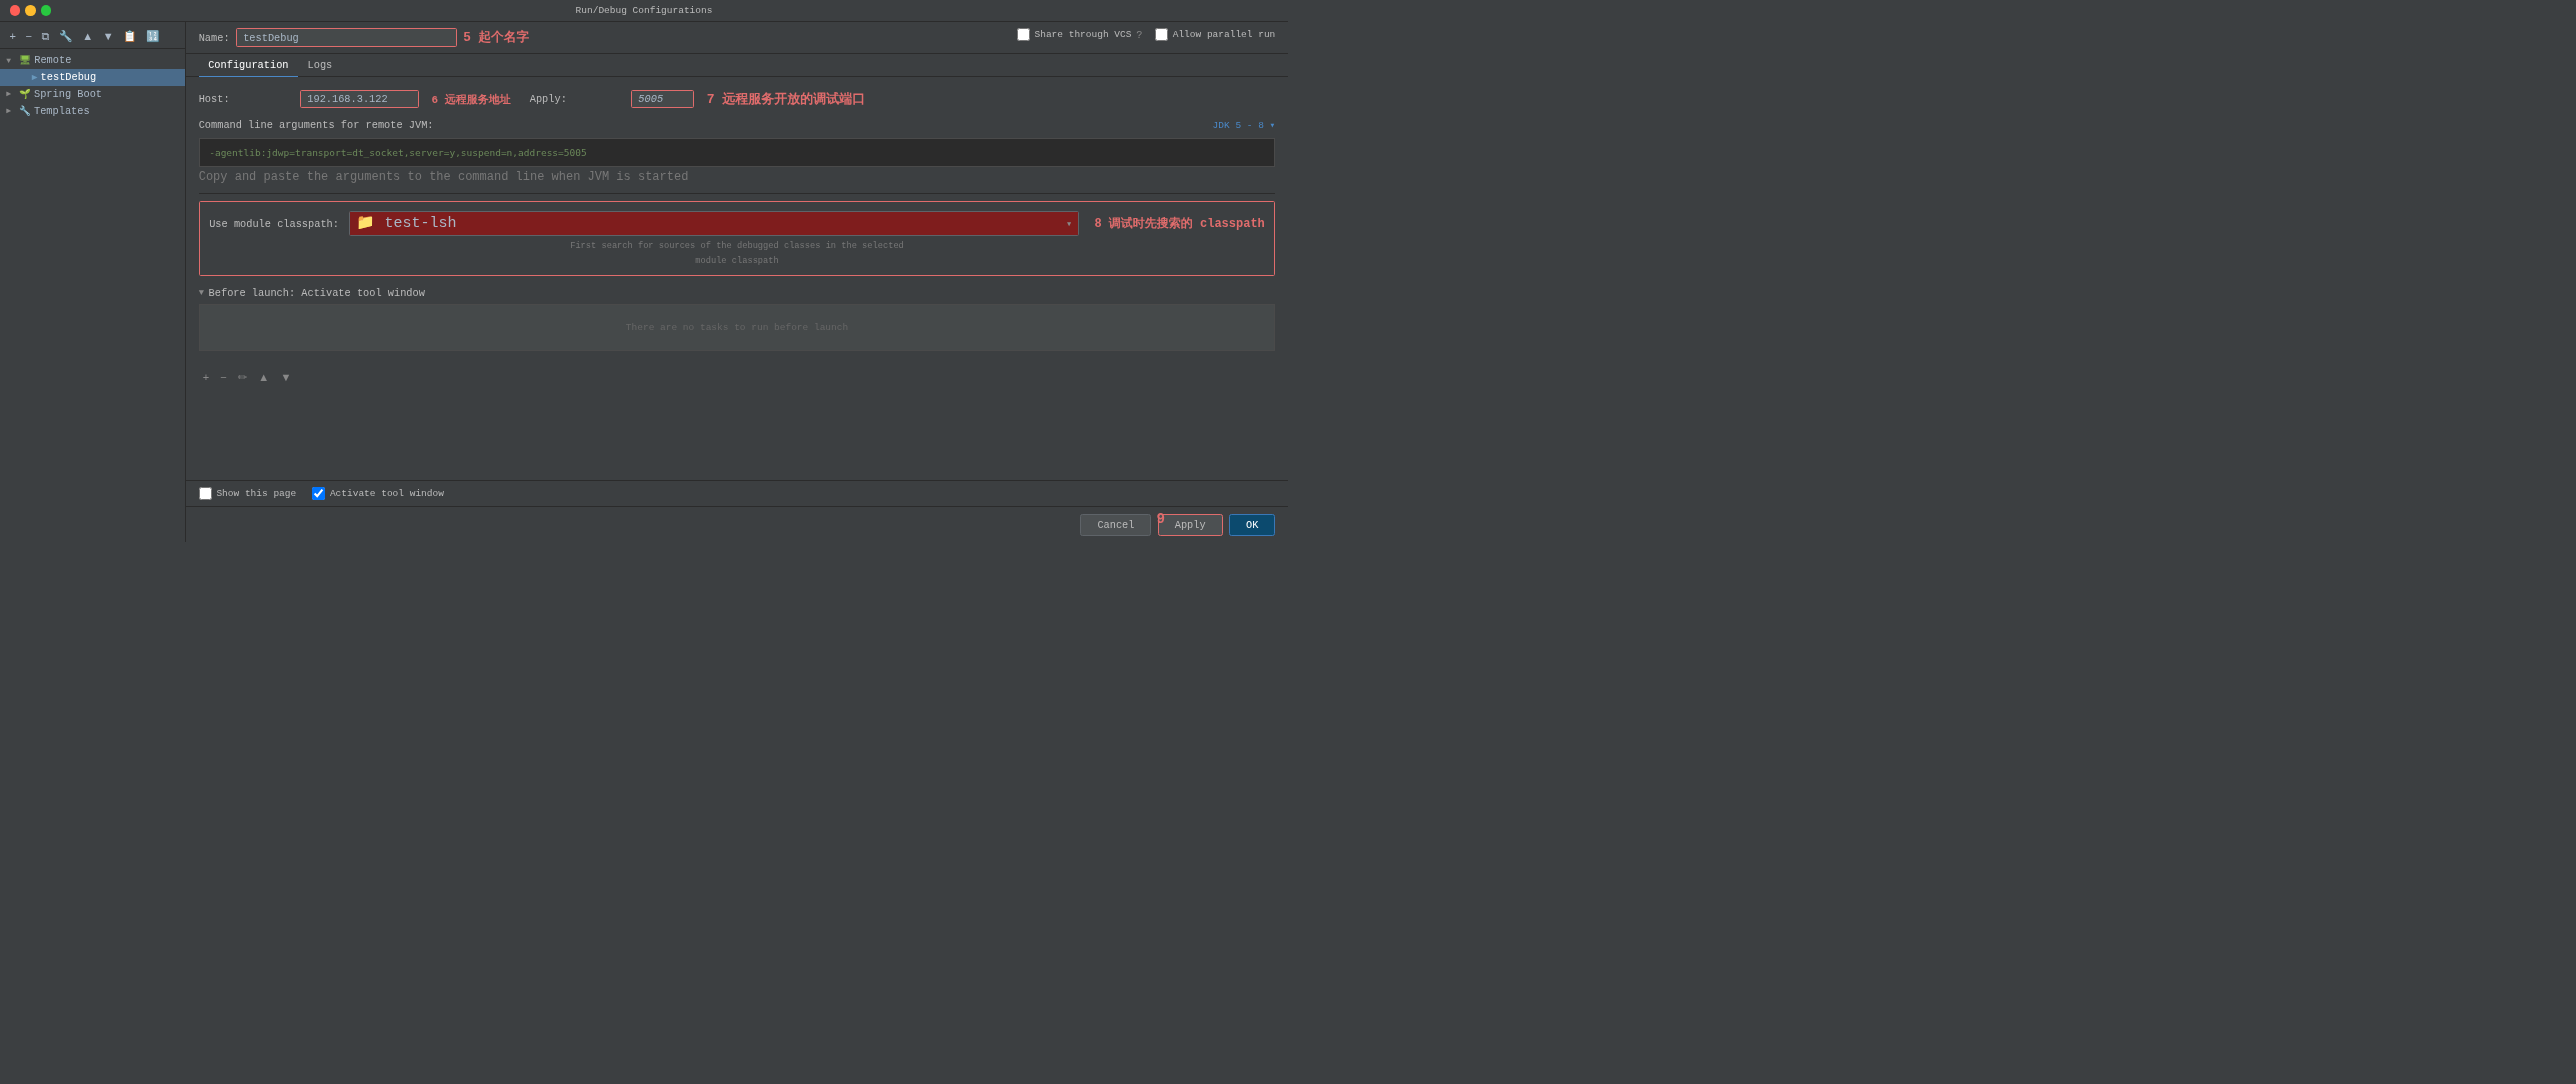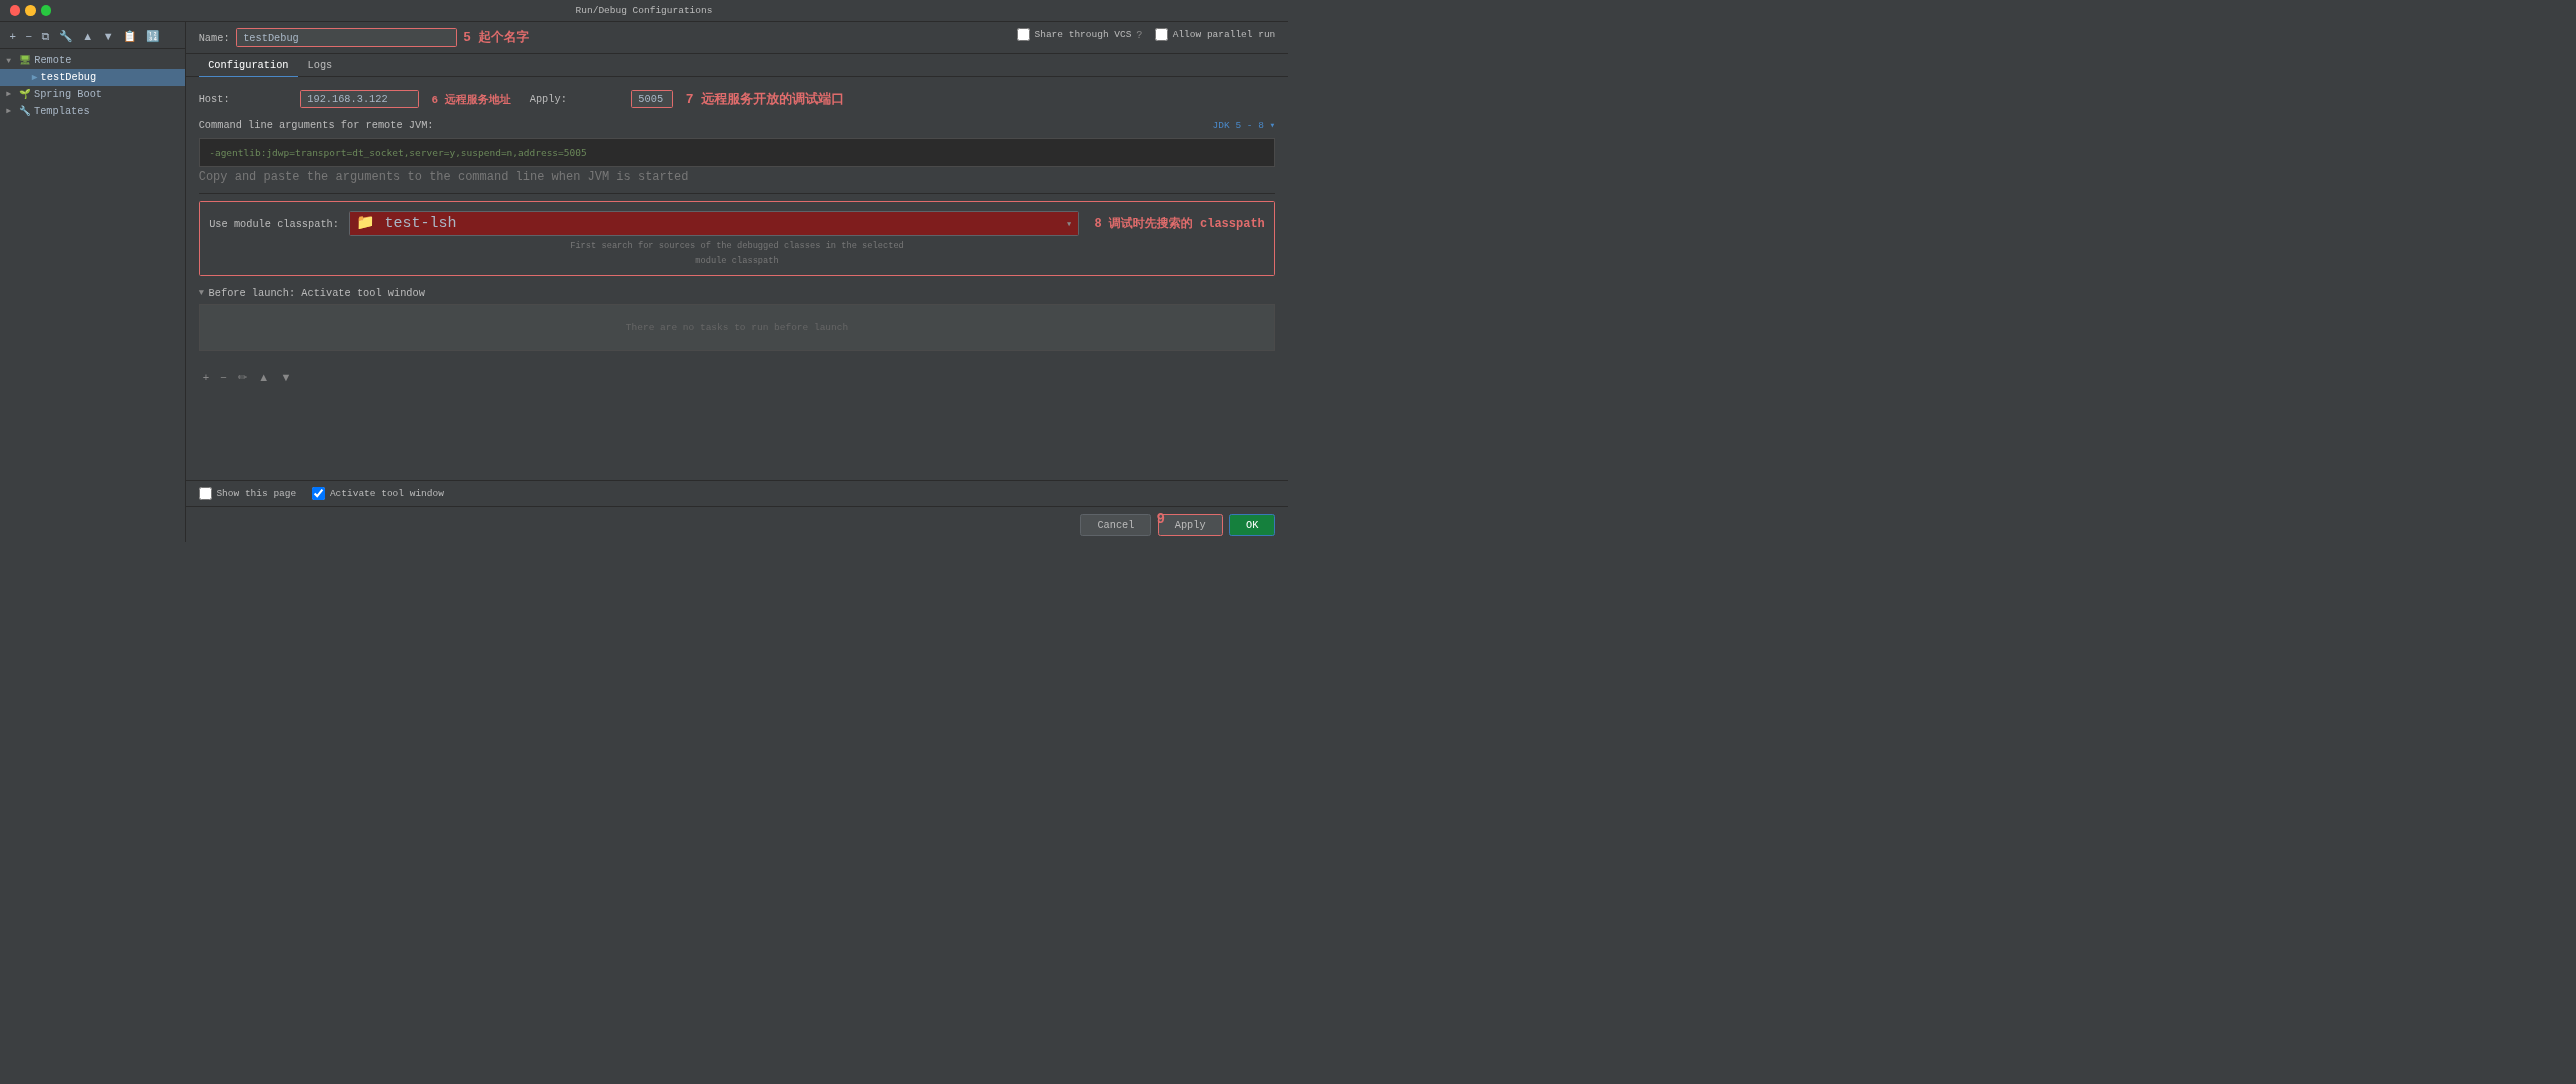--- a/index.html
+++ b/index.html
@@ -231,21 +231,21 @@
       background: #45494a;
       border: 0.8px solid #5e6368;
       color: #a9b7c6;
       padding: 2.4px 6.3px;
       font-family: inherit;
       font-size: 10.3px;
       outline: none;
       border-radius: 1.6px;
     }
     .host-input { width: 119px; }
-    .port-input { width: 42px; }
+    .port-input { width: 63px; font-style: italic; }
     .cmd-block {
       background: #2b2b2b;
       border: 0.8px solid #4a4a4a;
       padding: 8px 9.5px;
       margin: 6.3px 0 3.2px 0;
       font-family: 'Menlo', monospace;
       font-size: 9.5px;
       color: #6a8759;
     }
     .cmd-hint {
@@ -396,21 +396,21 @@
     .btn-cancel {
       background: #4c5052;
       color: #bbb;
     }
     .btn-apply {
       background: #4c5052;
       color: #bbb;
       border: 1.6px solid #e06c6c;
     }
     .btn-ok {
-      background: #15803d;
+      background: #0c4a6e;
       color: #fff;
       border: 0.8px solid #3a78b7;
     }
     .footer-annotation {
       color: #e06c6c;
       font-size: 14.2px;
       font-weight: bold;
       position: absolute;
       right: 123px;
       top: 3.2px;

